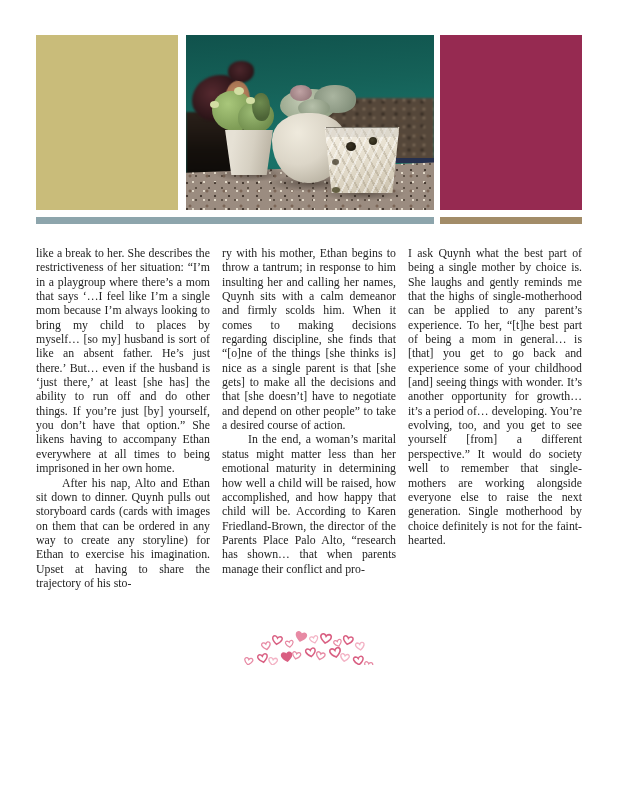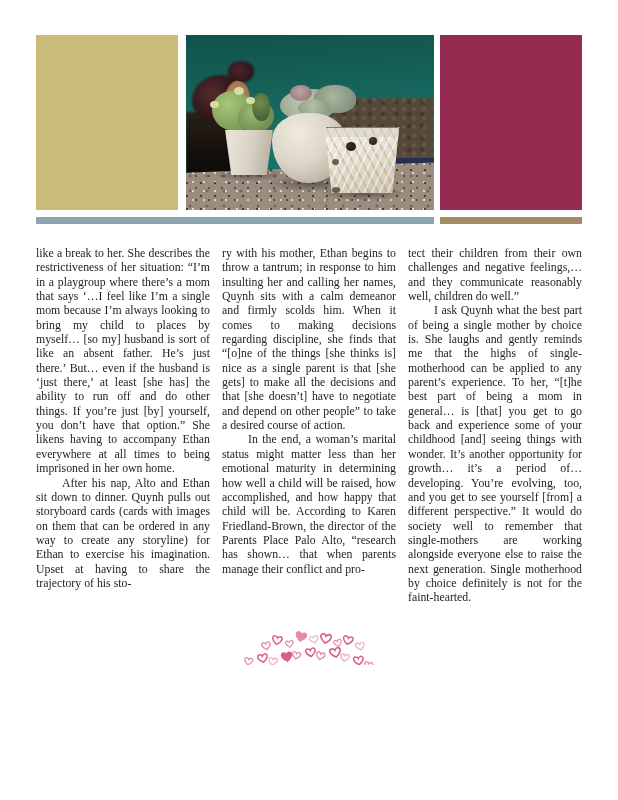--- a/index.html
+++ b/index.html
@@ -155,21 +155,20 @@
   <div class="columns">
     <div class="col">
       <p>like a break to her. She describes the restrictiveness of her situation: “I’m in a playgroup where there’s a mom that says ‘…I feel like I’m a single mom because I’m always looking to bring my child to places by myself… [so my] husband is sort of like an absent father. He’s just there.’ But… even if the husband is ‘just there,’ at least [she has] the ability to run off and do other things. If you’re just [by] yourself, you don’t have that option.” She likens having to accompany Ethan everywhere at all times to being imprisoned in her own home.</p>
       <p>After his nap, Alto and Ethan sit down to dinner. Quynh pulls out storyboard cards (cards with images on them that can be ordered in any way to create any storyline) for Ethan to exercise his imagination. Upset at having to share the trajectory of his sto-</p>
     </div>
     <div class="col">
       <p>ry with his mother, Ethan begins to throw a tantrum; in response to him insulting her and calling her names, Quynh sits with a calm demeanor and firmly scolds him. When it comes to making decisions regarding discipline, she finds that “[o]ne of the things [she thinks is] nice as a single parent is that [she gets] to make all the decisions and that [she doesn’t] have to negotiate and depend on other people” to take a desired course of action.</p>
       <p>In the end, a woman’s marital status might matter less than her emotional maturity in determining how well a child will be raised, how accomplished, and how happy that child will be. According to Karen Friedland-Brown, the director of the Parents Place Palo Alto, “research has shown… that when parents manage their conflict and pro-</p>
     </div>
     <div class="col">
-      <p>tect their children from their own challenges and negative feelings,… and they communicate reasonably well, children do well.”</p>
       <p>I ask Quynh what the best part of being a single mother by choice is. She laughs and gently reminds me that the highs of single-motherhood can be applied to any parent’s experience. To her, “[t]he best part of being a mom in general… is [that] you get to go back and experience some of your childhood [and] seeing things with wonder. It’s another opportunity for growth… it’s a period of… developing. You’re evolving, too, and you get to see yourself [from] a different perspective.” It would do society well to remember that single-mothers are working alongside everyone else to raise the next generation. Single motherhood by choice definitely is not for the faint-hearted.</p>
     </div>
   </div>
 
   <svg class="illo" viewBox="0 0 152 148">
     <defs>
       <path id="hrt" d="M5 8.5 C5 8.5 0.8 5.6 0.3 3.2 C-0.1 1.4 1.2 0.2 2.6 0.4 C3.8 0.6 4.6 1.5 5 2.3 C5.4 1.5 6.2 0.6 7.4 0.4 C8.8 0.2 10.1 1.4 9.7 3.2 C9.2 5.6 5 8.5 5 8.5 Z"></path>
     </defs>
     <g>
       <use href="#hrt" class="hrt c2" transform="translate(28,16) rotate(-12) scale(0.9)"></use>

